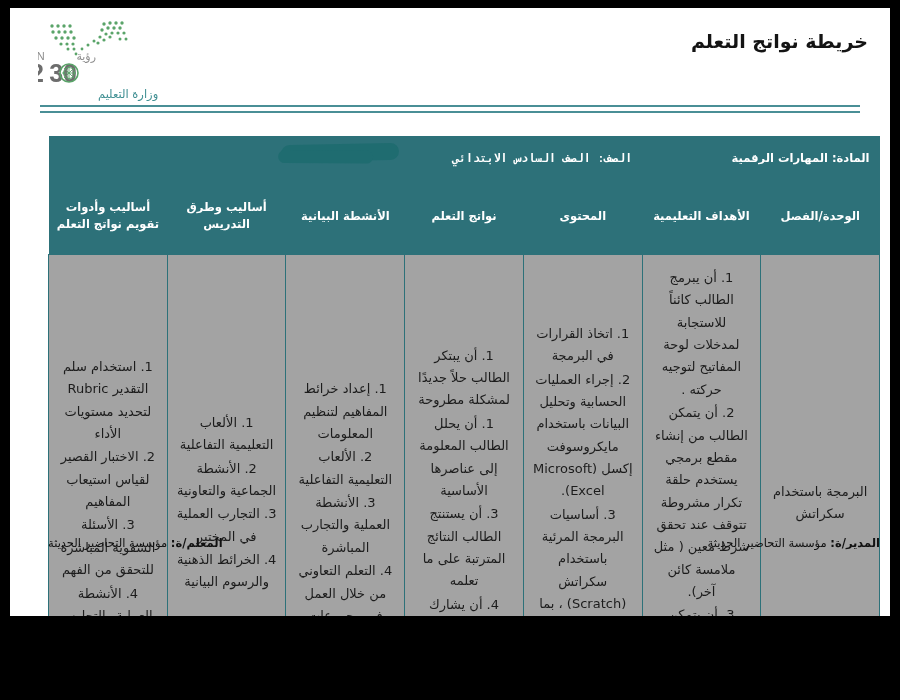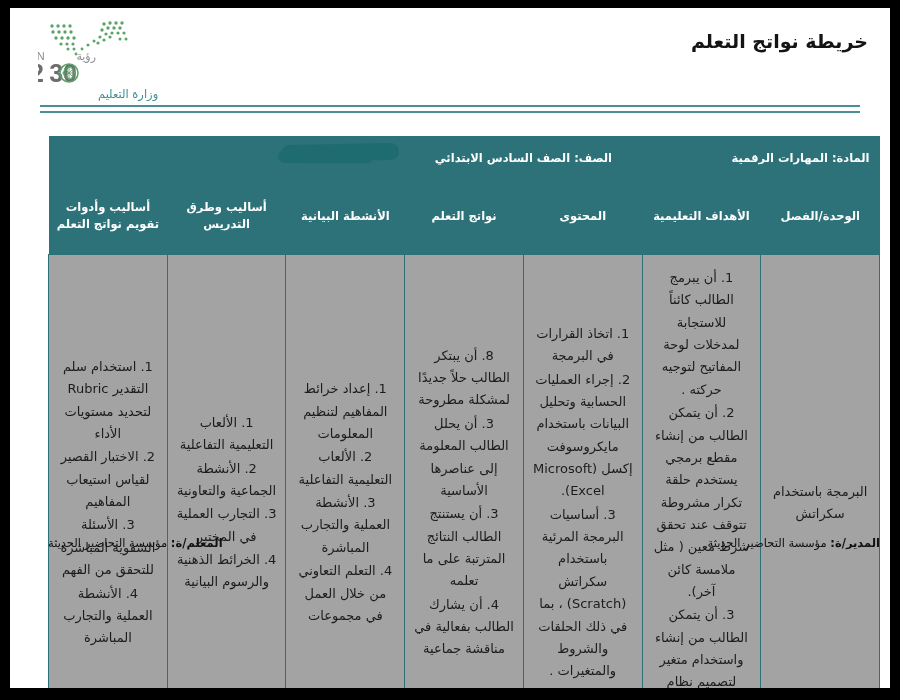--- a/index.html
+++ b/index.html
@@ -12,21 +12,21 @@
     width: 900px;
     height: 700px;
     overflow: hidden;
     font-family: "DejaVu Sans", "Liberation Sans", sans-serif;
   }
   .page {
     position: absolute;
     left: 10px;
     top: 8px;
     width: 880px;
-    height: 680px;
+    height: 608px;
     background: #ffffff;
     box-sizing: border-box;
     overflow: hidden;
   }
 
   
   .header {
     position: relative;
     height: 96px;
     padding: 0 22px;
@@ -86,21 +86,21 @@
     color: #ffffff;
     height: 44px;
     vertical-align: middle;
     font-size: 11.5px;
     font-weight: bold;
     padding: 0 10px;
     border: none;
     position: relative;
   }
   .meta-subject { text-align: right; }
-  .meta-grade   { text-align: center; }
+  .meta-grade   { text-align: right; font-family: Liberation Mono, monospace; }
   .meta-blank   { text-align: center; }
 
   .redaction {
     position: absolute;
     top: 8px;
     right: 6px;
     width: 118px;
     height: 17px;
     background: #1f6c70;
     border-radius: 9px;
@@ -280,22 +280,22 @@
           <td>
             <ul class="cell-list">
               <li>1. اتخاذ القرارات في البرمجة</li>
               <li>2. إجراء العمليات الحسابية وتحليل البيانات باستخدام مايكروسوفت إكسل (Microsoft Excel).</li>
               <li>3. أساسيات البرمجة المرئية باستخدام سكراتش (Scratch) ، بما في ذلك الحلقات والشروط والمتغيرات .</li>
             </ul>
           </td>
 
           <td>
             <ul class="cell-list">
-              <li>8. أن يبتكر الطالب حلاً جديدًا لمشكلة مطروحة</li>
-              <li>3. أن يحلل الطالب المعلومة إلى عناصرها الأساسية</li>
+              <li>1. أن يبتكر الطالب حلاً جديدًا لمشكلة مطروحة</li>
+              <li>1. أن يحلل الطالب المعلومة إلى عناصرها الأساسية</li>
               <li>3. أن يستنتج الطالب النتائج المترتبة على ما تعلمه</li>
               <li>4. أن يشارك الطالب بفعالية في مناقشة جماعية</li>
             </ul>
           </td>
 
           <td>
             <ul class="cell-list">
               <li>1. إعداد خرائط المفاهيم لتنظيم المعلومات</li>
               <li>2. الألعاب التعليمية التفاعلية</li>
               <li>3. الأنشطة العملية والتجارب المباشرة</li>

